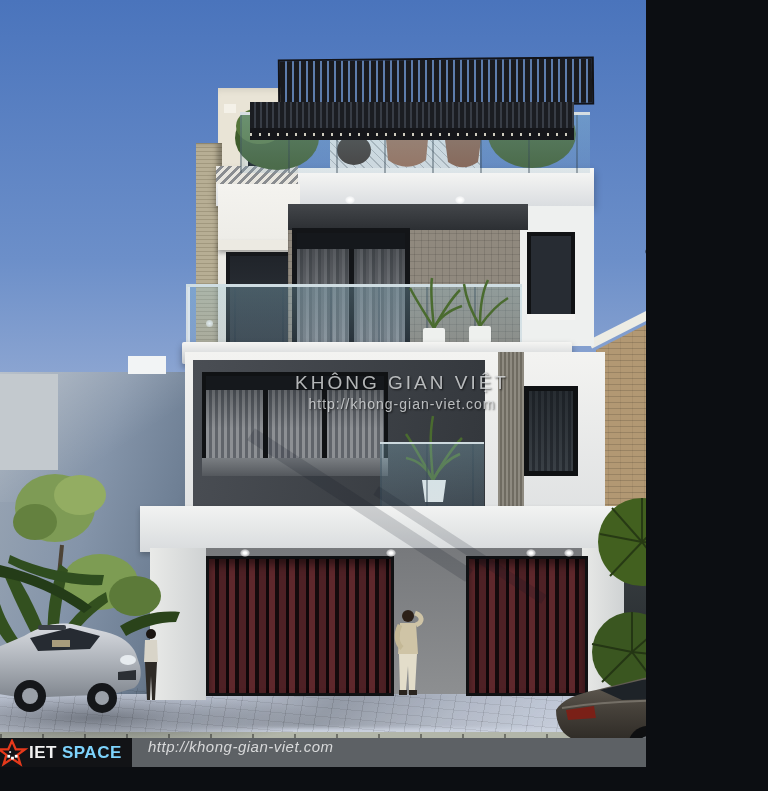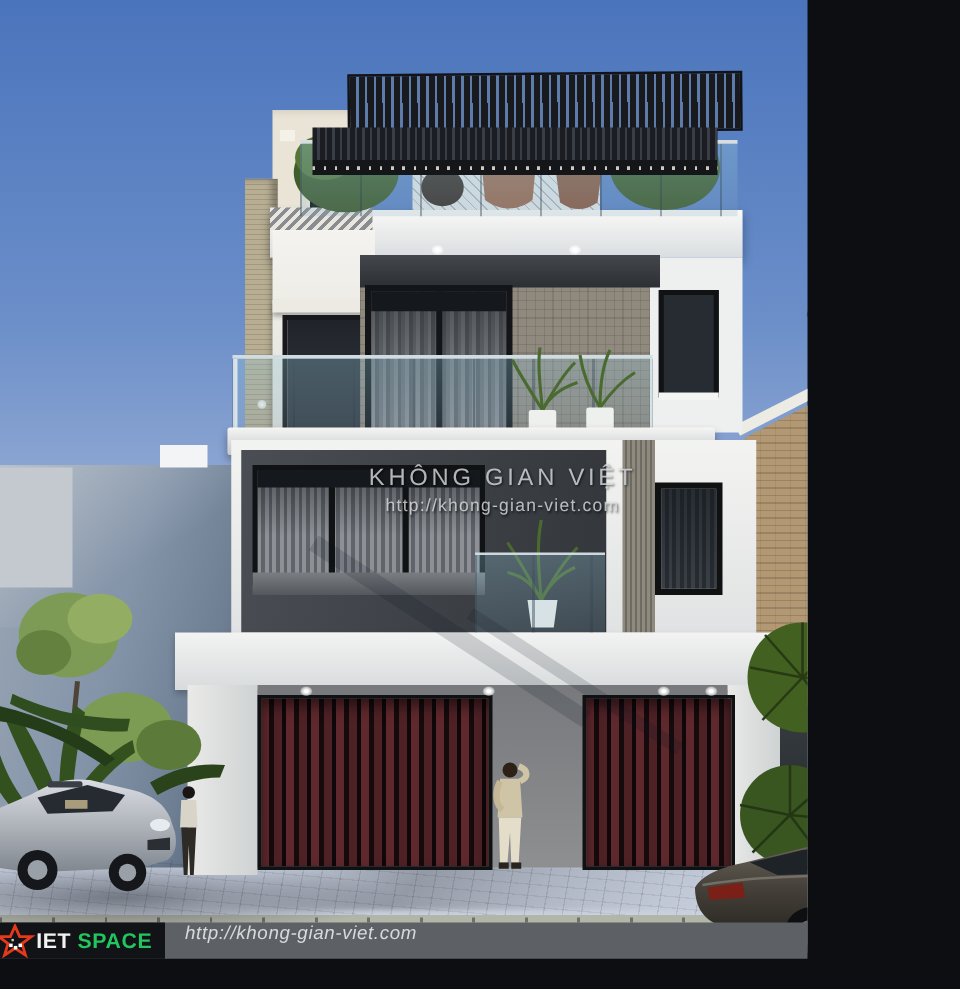--- a/index.html
+++ b/index.html
@@ -145,21 +145,21 @@
       text-shadow:1px 1px 2px rgba(0,0,0,.65);}
   .wm-title{font-size:19px;letter-spacing:3px;font-weight:400;}
   .wm-url{font-size:14px;letter-spacing:1px;margin-top:2px;}
 
   
   .footer{left:0;top:738px;width:768px;height:29px;background:#5d6165;
       display:flex;align-items:flex-start;z-index:50;}
   .logo-box{height:29px;width:132px;background:#121316;display:flex;align-items:center;
       flex:none;overflow:hidden;}
   .brand-prefix{color:#f2f2f2;font-weight:700;font-size:17px;letter-spacing:.5px;}
-  .brand-suffix{color:#22c55e;font-weight:700;font-size:17px;letter-spacing:.5px;margin-left:5px;}
+  .brand-suffix{color:#7dd3fc;font-weight:700;font-size:17px;letter-spacing:.5px;margin-left:5px;}
   .footer-url{margin-left:16px;font-style:italic;font-size:15px;color:#d8d9da;letter-spacing:.5px;}
   .hotline{margin-left:auto;margin-right:12px;color:#c04527;font-weight:bold;font-size:18px;
       letter-spacing:1.5px;font-family:"DejaVu Sans Mono",monospace;}
 </style>
 </head>
 <body>
 
 <div class="scene">
 
   <div class="s sky"></div>

